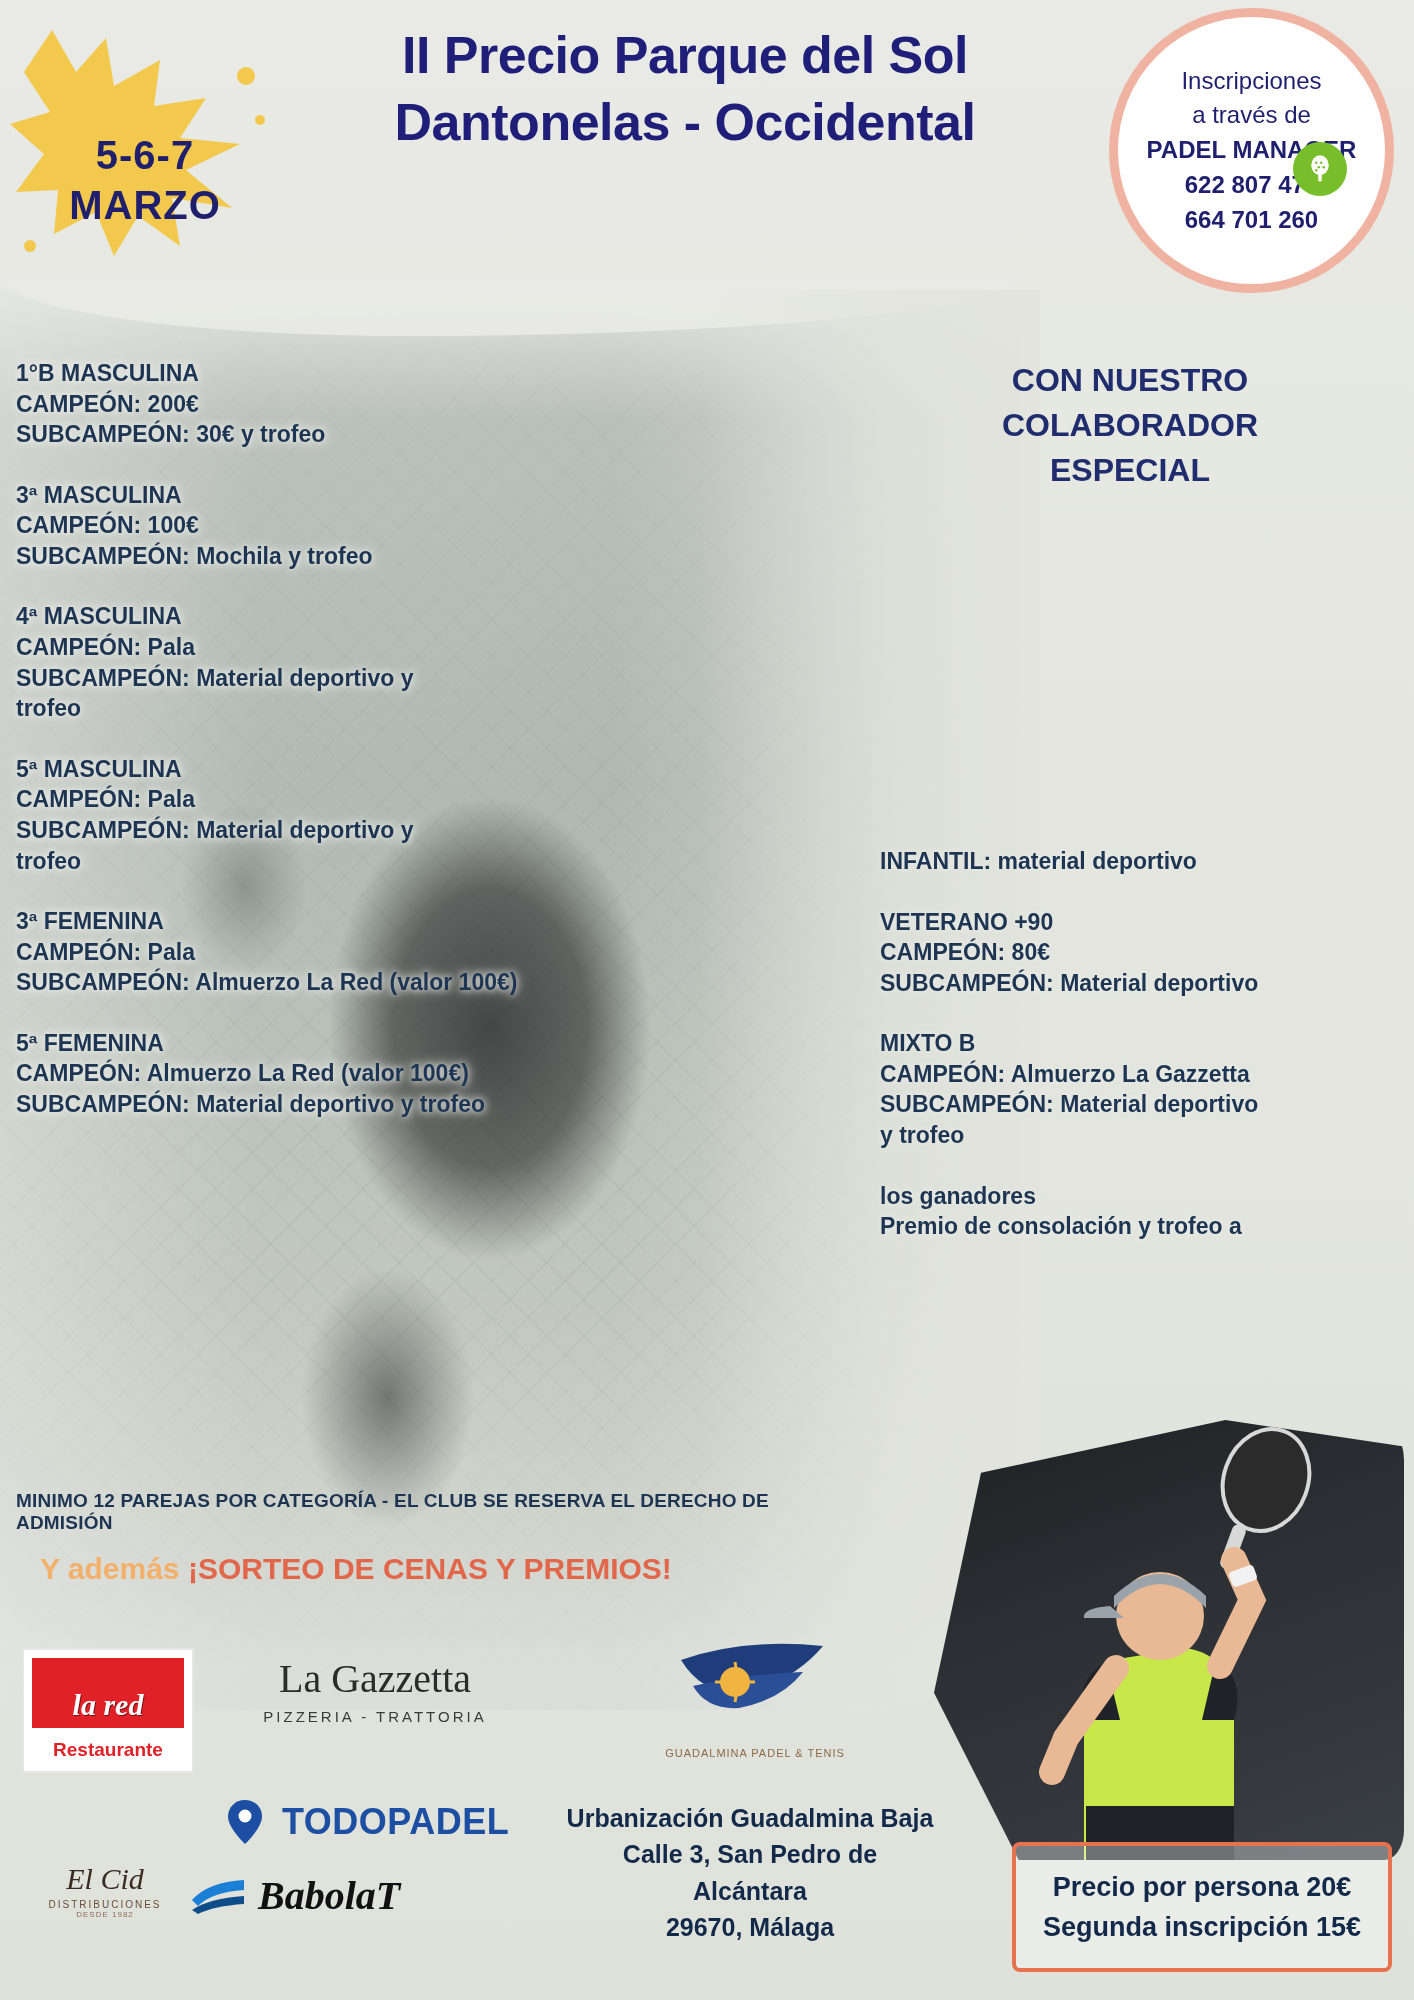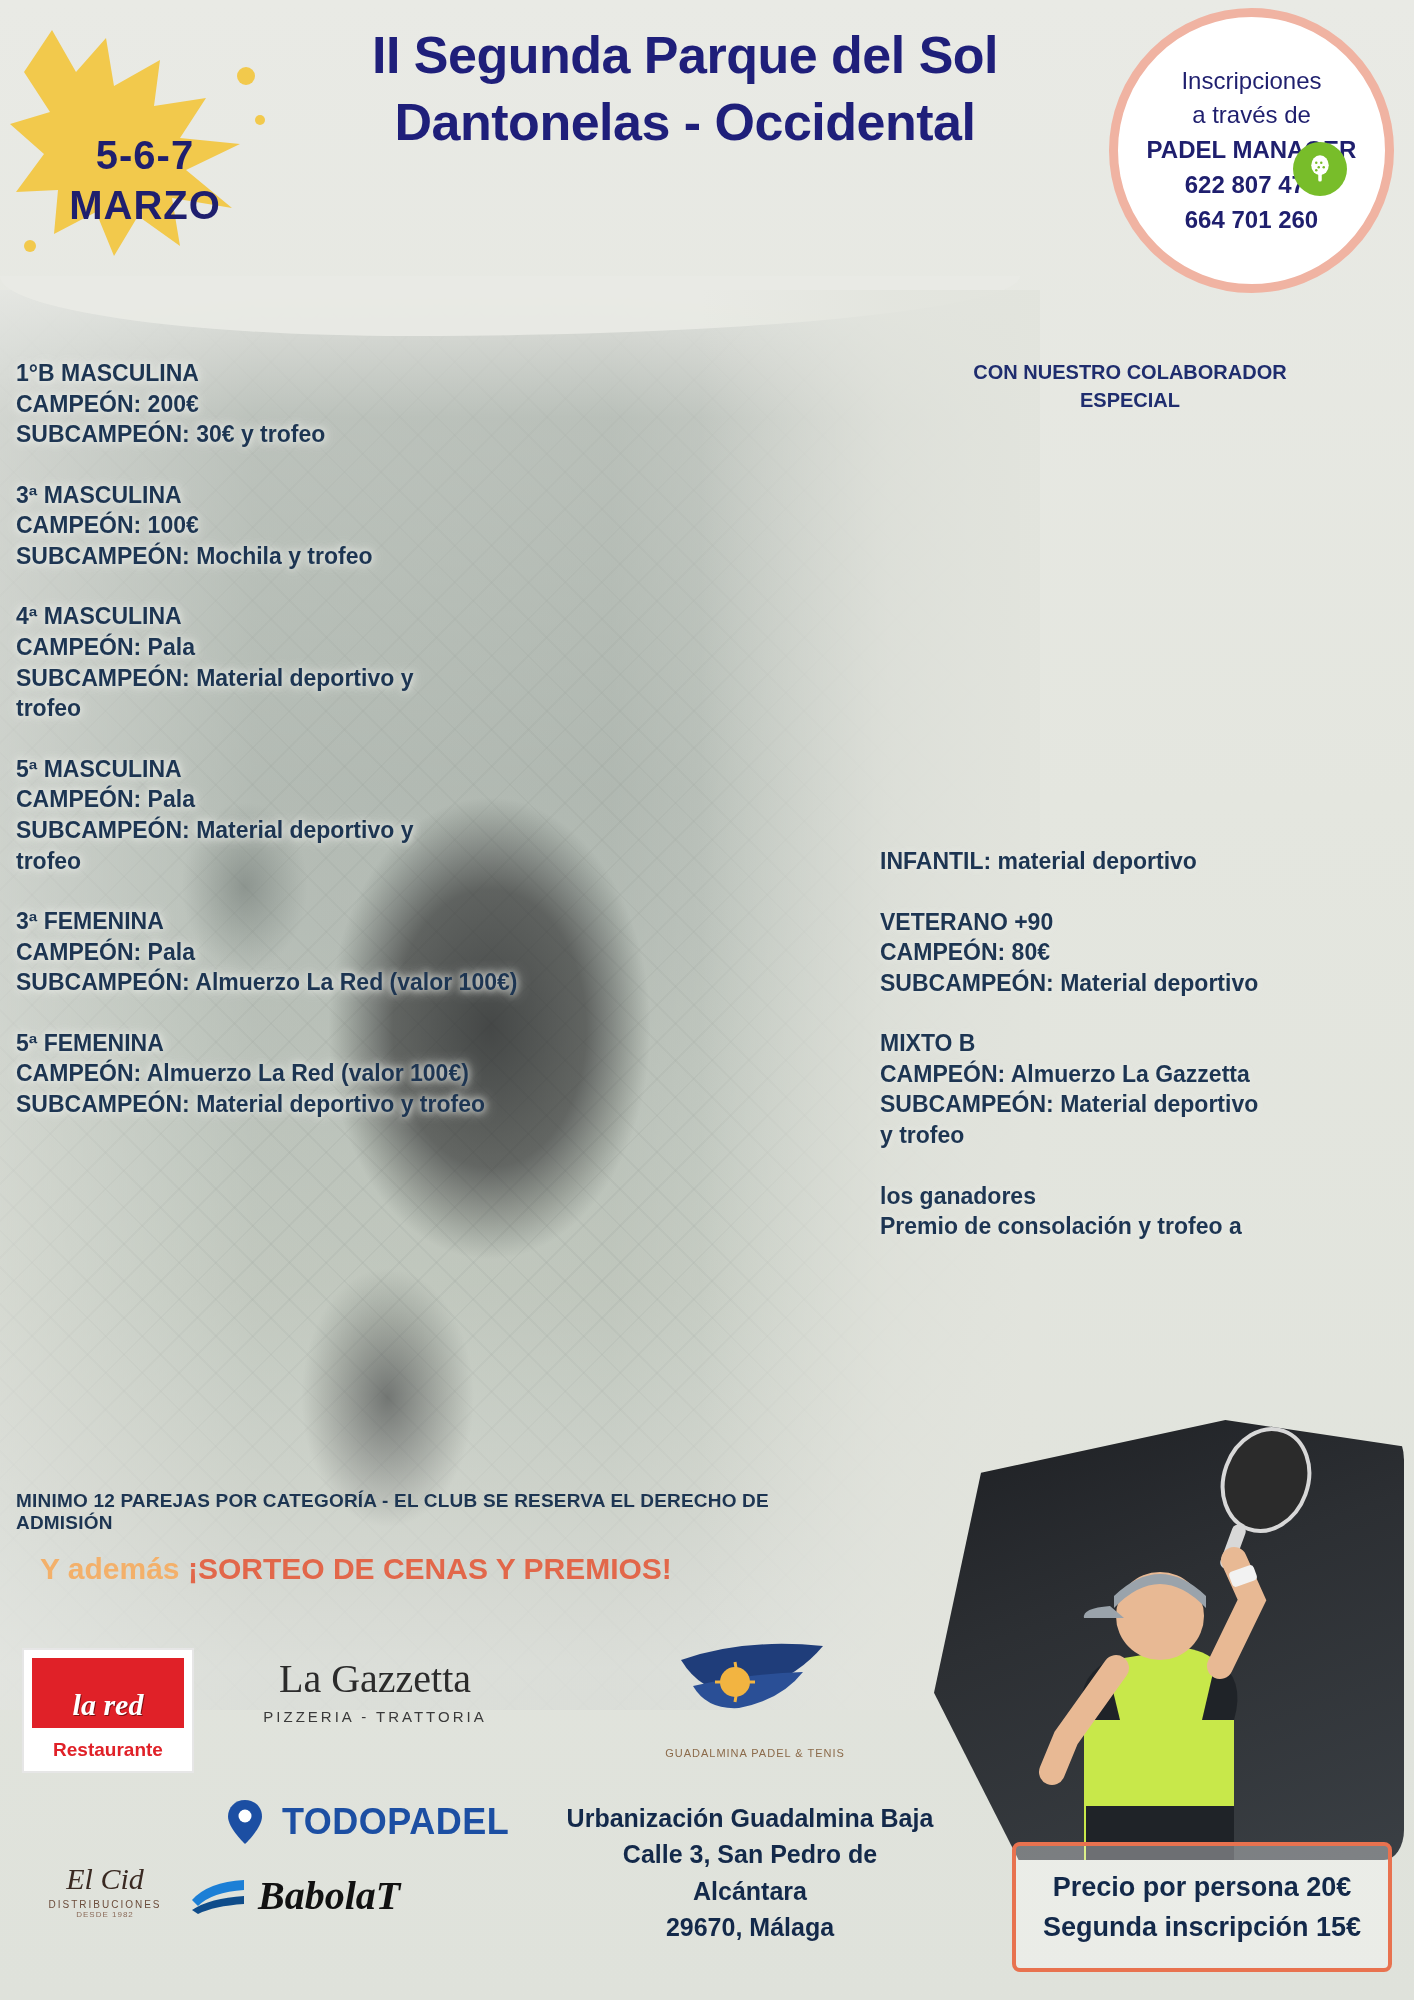--- a/index.html
+++ b/index.html
@@ -112,21 +112,21 @@
   }
   .prizes-left .cat { margin-bottom: 30px; }
   .prizes-left .cat .h { font-weight: 700; }
 
   
   .collab-title {
     position:absolute; left: 880px; top: 358px; width: 500px;
     text-align:center;
     color:#1f2d6e;
     font-weight:700;
-    font-size: 20px;
+    font-size: 32px;
     line-height: 1.4;
   }
   .sponsor-frame {
     position:absolute; left: 898px; top: 510px; width: 455px; height: 300px;
   }
   .sponsor-frame .f1, .sponsor-frame .f2 {
     position:absolute; border: 3px solid #e98b6c;
   }
   .sponsor-frame .f1 { left: 8px; top: 16px; width: 420px; height: 250px; transform: rotate(-2deg); }
   .sponsor-frame .f2 { left: 22px; top: 8px; width: 420px; height: 250px; transform: rotate(1.5deg); }
@@ -240,21 +240,21 @@
       <circle cx="250" cy="100" r="5" fill="#f2c94c"></circle>
       <circle cx="20" cy="226" r="6" fill="#f2c94c"></circle>
     </svg>
     <div class="splash-date">
       <span>5-6-7</span>
       <span class="d2">MARZO</span>
     </div>
   </div>
 
   <div class="title">
-    <span>II Segunda Parque del Sol</span>
+    <span>II Precio Parque del Sol</span>
     <span class="l2">Dantonelas - Occidental</span>
   </div>
 
   <div class="circle">
     <div class="c-lines">
       <div class="c-soft">Inscripciones</div>
       <div class="c-soft">a través de</div>
       <div>PADEL MANAGER</div>
       <div>622 807 470</div>
       <div>664 701 260</div>

